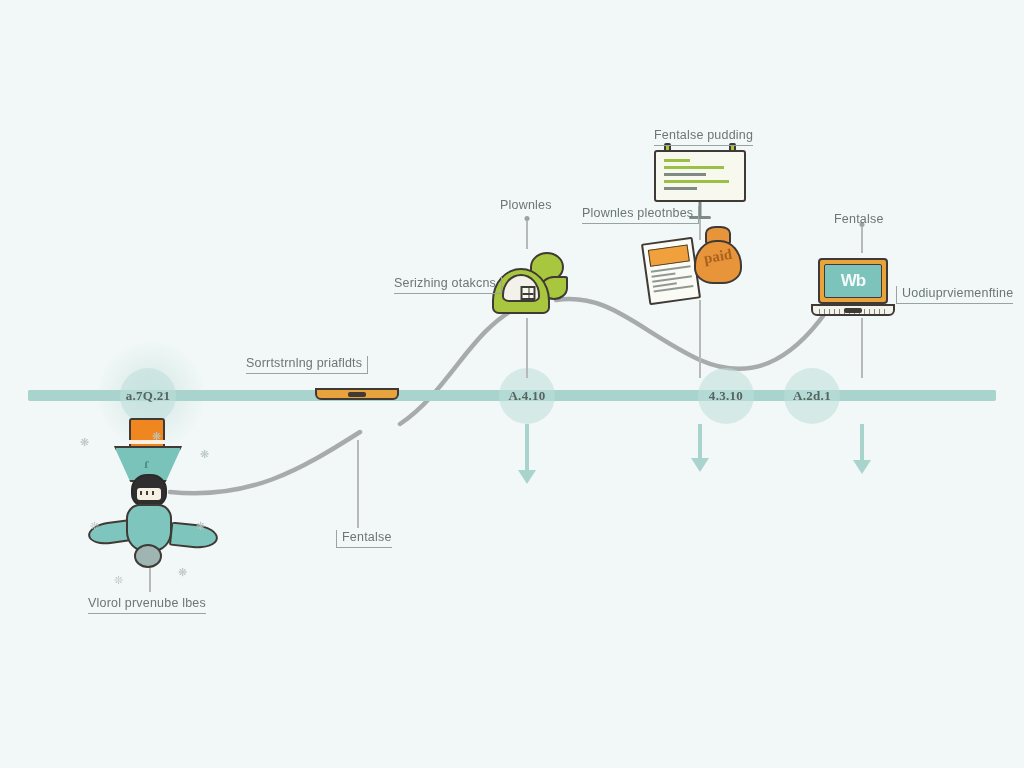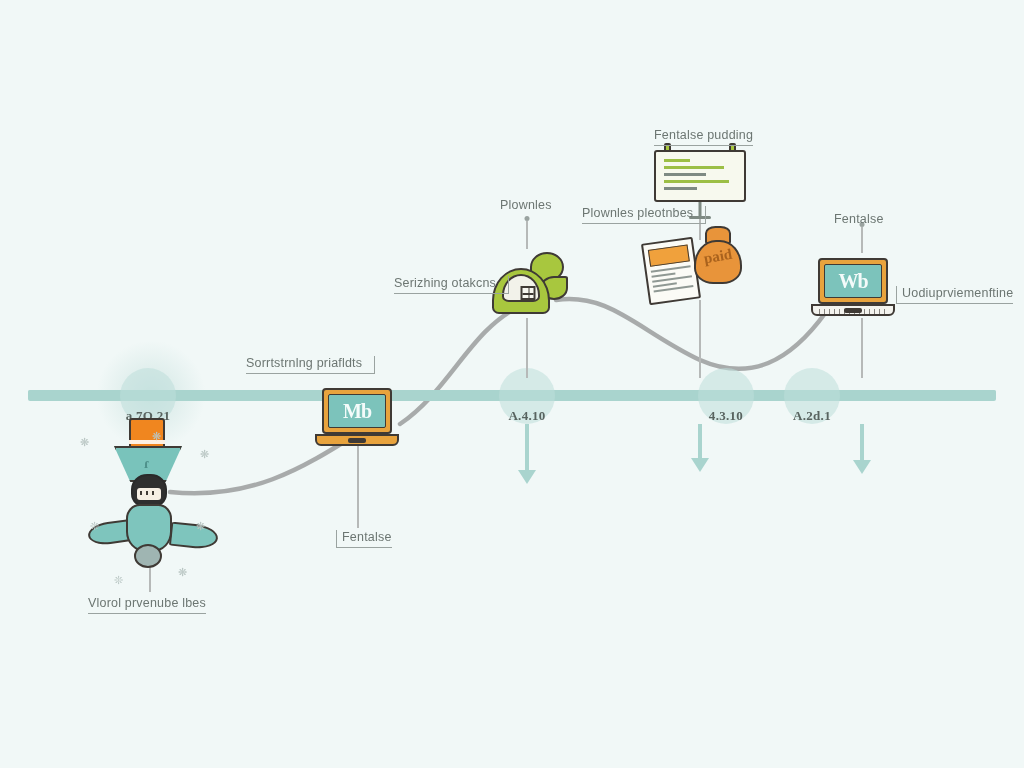--- a/index.html
+++ b/index.html
@@ -40,21 +40,21 @@
   }
 
   
   .node {
     position: absolute;
     width: 56px;
     height: 56px;
     border-radius: 50%;
     background: rgba(190, 222, 218, 0.55);
     display: flex;
-    align-items: flex-end;
+    align-items: center;
     justify-content: center;
     transform: translate(-50%, -50%);
   }
   .node-label {
     font-family: "Liberation Serif", serif;
     font-size: 13px;
     font-weight: bold;
     color: #58635f;
     letter-spacing: 0.3px;
     white-space: nowrap;
@@ -84,21 +84,21 @@
     position: absolute;
     font-family: "Liberation Sans", sans-serif;
     font-size: 12.5px;
     color: #6c7672;
     white-space: nowrap;
     padding-bottom: 3px;
     letter-spacing: 0.2px;
   }
   .lbl.ul { border-bottom: 1.5px solid #9aa3a0; }
   .lbl.bracket-l { border-left: 1.5px solid #9aa3a0; padding-left: 5px; }
-  .lbl.bracket-r { border-right: 1.5px solid #9aa3a0; padding-right: 12px; }
+  .lbl.bracket-r { border-right: 1.5px solid #9aa3a0; padding-right: 5px; }
   .lbl.plain { color: #6c7672; }
 
   .tick-dot {
     position: absolute;
     width: 5px; height: 5px;
     border-radius: 50%;
     background: #9aa3a0;
     transform: translateX(-50%);
   }
 
@@ -116,23 +116,23 @@
     border: 2.5px solid #3f3a35;
     border-radius: 4px;
     padding: 4px;
   }
   .laptop .screen {
     width: 100%; height: 100%;
     background: #7cc3bb;
     border: 1.5px solid #3f3a35;
     border-radius: 2px;
     display: flex; align-items: center; justify-content: center;
-    font-family: Liberation Serif, serif;
+    font-family: Liberation Sans, sans-serif;
     color: #f4fbfa;
-    font-size: 20px; font-weight: bold;
+    font-size: 17px; font-weight: bold;
     letter-spacing: -1px;
   }
   .laptop .base {
     width: 84px; height: 12px;
     margin-left: -7px;
     background: #e8a33d;
     border: 2.5px solid #3f3a35;
     border-radius: 0 0 6px 6px;
     position: relative;
   }
@@ -437,23 +437,20 @@
   <div class="splash" style="left:80px; top:436px;">❋</div>
   <div class="splash" style="left:200px; top:448px;">❋</div>
   <div class="splash" style="left:90px; top:520px;">❊</div>
   <div class="splash" style="left:196px; top:520px;">❋</div>
   <div class="splash" style="left:114px; top:574px;">❊</div>
   <div class="splash" style="left:178px; top:566px;">❋</div>
   <div class="splash" style="left:152px; top:430px;">❋</div>
 
   <div class="icon-wrap" style="left:322px; top:388px;">
     <div class="laptop">
-      <div class="lid">
-        <div class="screen">Mb</div>
-      </div>
       <div class="base">
         <div class="trackpad"></div>
       </div>
     </div>
   </div>
 
   <div class="icon-wrap" style="left:490px; top:252px;">
     <div class="cottage">
       <div class="leaf-a"></div>
       <div class="leaf-b"></div>

